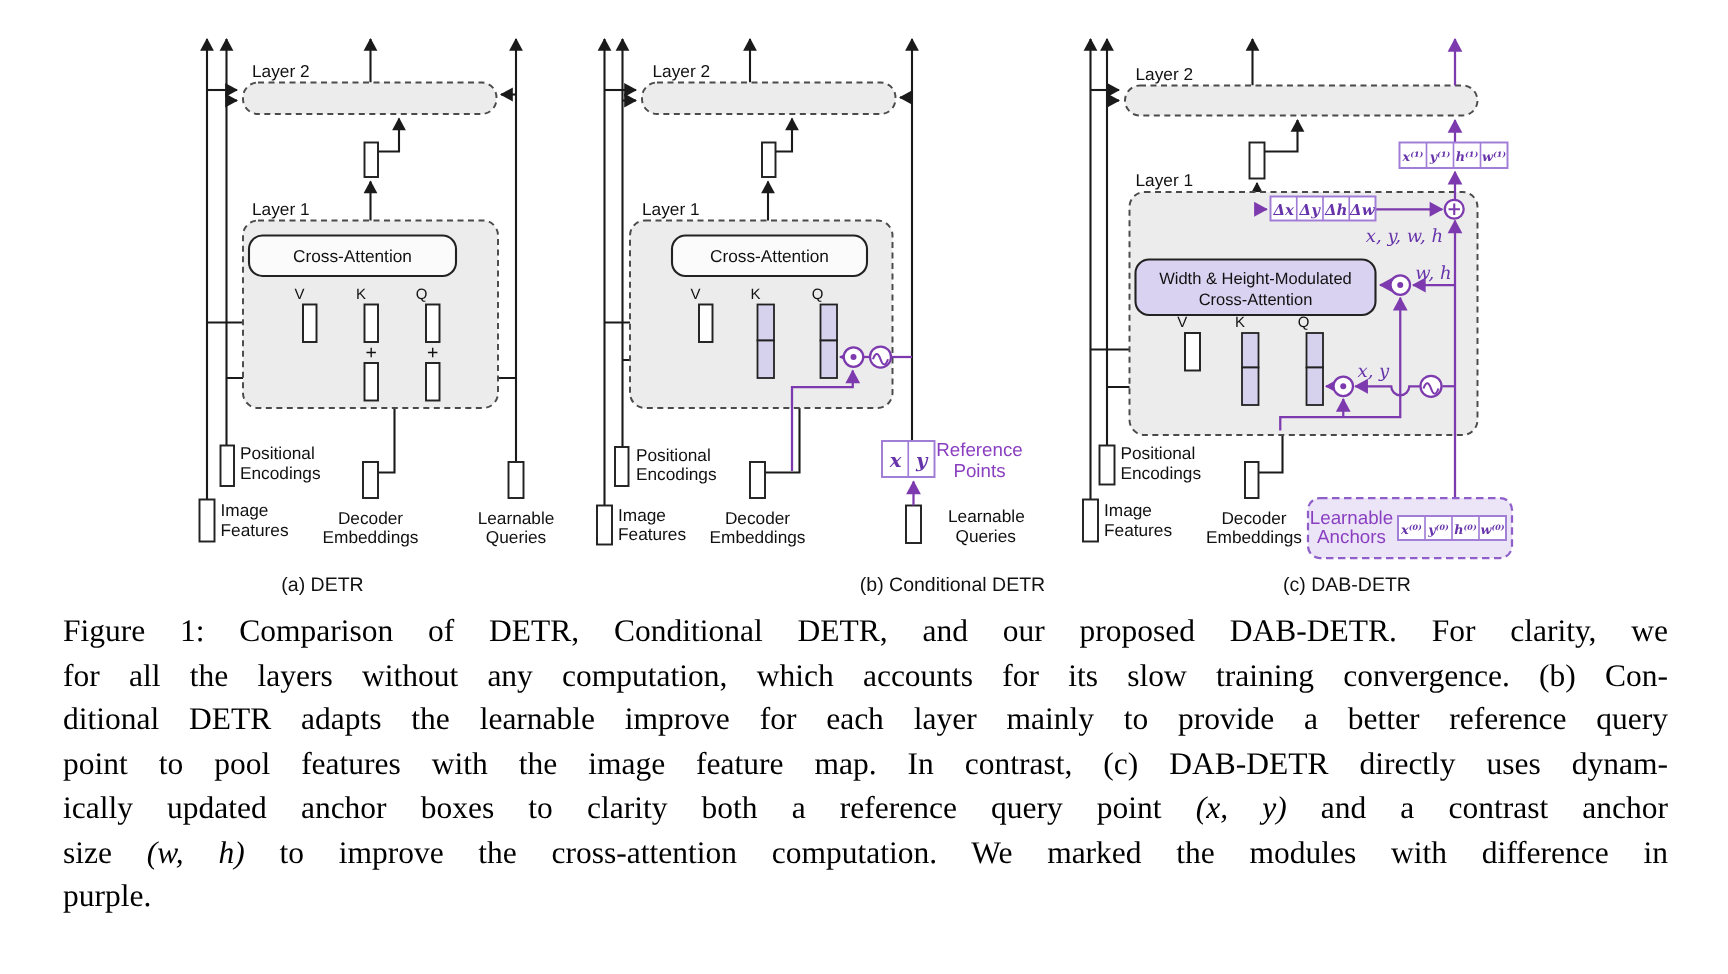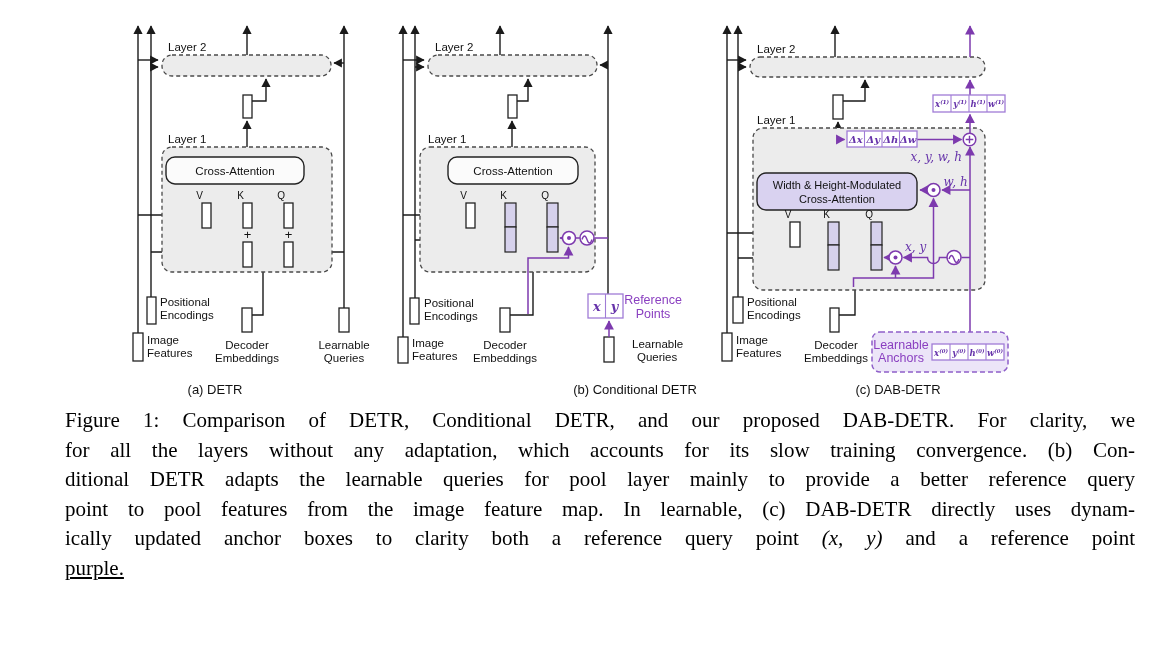--- a/index.html
+++ b/index.html
@@ -36,23 +36,23 @@
   .mid{text-anchor:middle;}
   .end{text-anchor:end;}
   .ptxt{font-size:12.5px;fill:#8a3fc0;}
   .math{font-family:"DejaVu Serif",serif;font-style:italic;font-size:12px;fill:#6633aa;}
   .mcell{font-family:"DejaVu Serif",serif;font-style:italic;font-weight:bold;font-size:10px;fill:#6633aa;text-anchor:middle;}
   .mcell2{font-family:"DejaVu Serif",serif;font-style:italic;font-weight:bold;font-size:8.5px;fill:#6633aa;text-anchor:middle;}
   .mbig{font-family:"DejaVu Serif",serif;font-style:italic;font-weight:bold;font-size:13px;fill:#6633aa;text-anchor:middle;}
 
   
   .caption{position:absolute;left:42px;top:406px;width:1070px;
-           font-family:"Liberation Serif",serif;font-size:21px;line-height:29.5px;color:#000;margin-left:23px;}
+           font-family:"Liberation Serif",serif;font-size:21px;line-height:29.5px;color:#000;}
   .cap-line{text-align:justify;text-align-last:justify;white-space:normal;}
-  .cap-line.last{text-align-last:left;text-decoration:underline;}
+  .cap-line.last{text-align-last:left;}
   .cap-line em{}
 </style>
 </head>
 <body>
 
 <div class="stage">
 <svg width="1152" height="402" viewBox="0 0 1152 402">
   <defs>
     <marker id="ab" viewBox="0 0 8 8" refX="6.5" refY="4" markerWidth="7.5" markerHeight="7.5" orient="auto">
       <path d="M0.5,0.5 L7,4 L0.5,7.5 Z" fill="#1a1a1a"></path>
@@ -284,19 +284,20 @@
     <text class="lbl" x="736" y="344">Image</text>
     <text class="lbl" x="736" y="357">Features</text>
     <text class="lbl mid" x="836" y="349">Decoder</text>
     <text class="lbl mid" x="836" y="362">Embeddings</text>
     <text class="cap mid" x="898" y="394">(c) DAB-DETR</text>
   </g>
 </svg>
 
 <div class="caption" id="figure-caption">
       <div class="cap-line"><span>Figure 1: Comparison of DETR, Conditional DETR, and our proposed DAB-DETR. For clarity, we</span></div>
-      <div class="cap-line"><span>for all the layers without any adaptation, which accounts for its slow training convergence. (b) Con-</span></div>
-      <div class="cap-line"><span>ditional DETR adapts the learnable queries for pool layer mainly to provide a better reference query</span></div>
-      <div class="cap-line"><span>point to pool features from the image feature map. In learnable, (c) DAB-DETR directly uses dynam-</span></div>
-      <div class="cap-line"><span>ically updated anchor boxes to clarity both a reference query point </span><em>(x, y)</em><span> and a reference point</span></div>
+      <div class="cap-line"><span>for all the layers without any computation, which accounts for its slow training convergence. (b) Con-</span></div>
+      <div class="cap-line"><span>ditional DETR adapts the learnable improve for each layer mainly to provide a better reference query</span></div>
+      <div class="cap-line"><span>point to pool features with the image feature map. In contrast, (c) DAB-DETR directly uses dynam-</span></div>
+      <div class="cap-line"><span>ically updated anchor boxes to clarity both a reference query point </span><em>(x, y)</em><span> and a contrast anchor</span></div>
+      <div class="cap-line"><span>size </span><em>(w, h)</em><span> to improve the cross-attention computation. We marked the modules with difference in</span></div>
       <div class="cap-line last"><span>purple.</span></div>
     </div>
 </div>
 
 </body></html>

